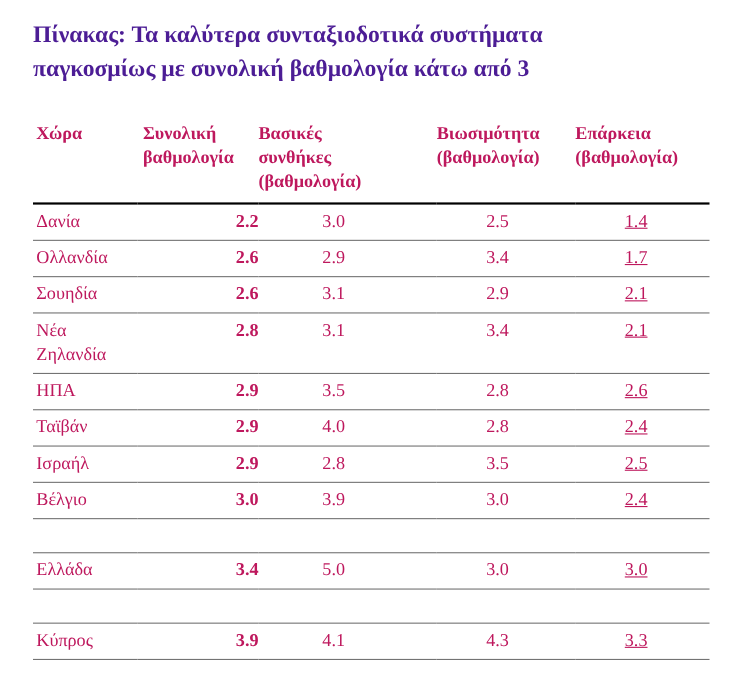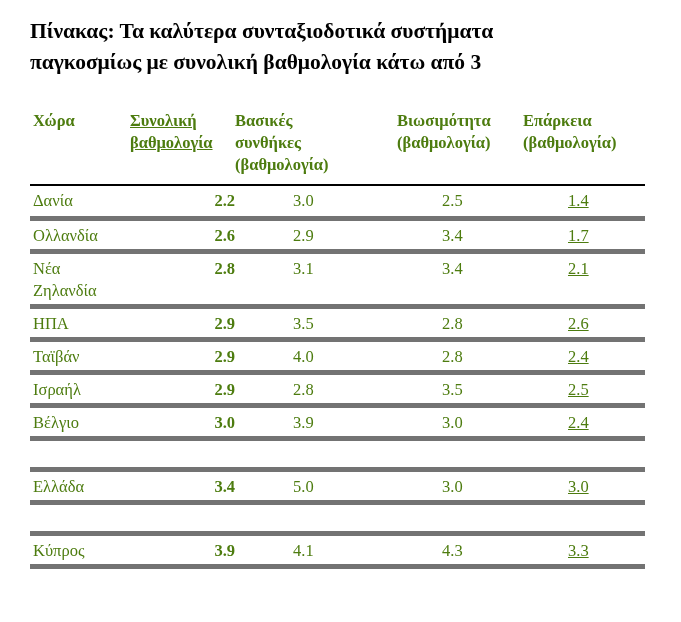--- a/index.html
+++ b/index.html
@@ -14,56 +14,56 @@
     font-family: "Liberation Serif", serif;
     overflow: hidden;
   }
   .doc-title {
     position: absolute;
     left: 30px;
     top: 16px;
     width: 620px;
     font-size: 21.5px;
     font-weight: bold;
-    color: #000000;
+    color: #4c1d95;
     line-height: 31px;
     white-space: pre-line;
   }
   table.score-table {
     position: absolute;
     left: 30px;
     top: 106px;
     width: 615px;
     border-collapse: collapse;
     table-layout: fixed;
-    color: #4d7c0f;
+    color: #be185d;
     font-size: 16.5px;
   }
   .score-table th {
     text-align: left;
     vertical-align: top;
     font-weight: bold;
     line-height: 22px;
     padding: 4px 0 8px 0;
     white-space: pre-line;
     border-bottom: 2px solid #000000;
   }
   .score-table td {
     vertical-align: top;
     line-height: 22px;
     padding: 4px 0 0 0;
     white-space: pre-line;
-    border-bottom: 5px solid #737373;
+    border-bottom: 1px solid #737373;
   }
   .score-table tr.row-normal  { height: 33px; }
   .score-table tr.row-tall    { height: 55px; }
   .score-table tr.row-spacer  { height: 31px; }
   
   .score-table th.h1, .score-table td.c1 { padding-left: 3px; }
-  .score-table th.h2 { padding-left: 5px; text-decoration: underline; }
+  .score-table th.h2 { padding-left: 5px; }
   .score-table td.c2 { padding-left: 18px; font-weight: bold; text-align: right; }
   .score-table th.h3 { padding-left: 0; margin-top: 24px; }
   .score-table td.c3 { padding-left: 58px; }
   .score-table th.h4 { padding-left: 0; }
   .score-table td.c4 { padding-left: 45px; }
   .score-table th.h5 { padding-left: 0; }
   .score-table td.c5 { padding-left: 45px; text-decoration: underline; }
 </style>
 </head>
 <body>
@@ -100,20 +100,27 @@
       <td class="c3">3.0</td>
       <td class="c4">2.5</td>
       <td class="c5">1.4</td>
     </tr>
     <tr class="row-normal">
       <td class="c1">Ολλανδία</td>
       <td class="c2">2.6</td>
       <td class="c3">2.9</td>
       <td class="c4">3.4</td>
       <td class="c5">1.7</td>
+    </tr>
+    <tr class="row-normal">
+      <td class="c1">Σουηδία</td>
+      <td class="c2">2.6</td>
+      <td class="c3">3.1</td>
+      <td class="c4">2.9</td>
+      <td class="c5">2.1</td>
     </tr>
     <tr class="row-tall">
       <td class="c1">Νέα
 Ζηλανδία</td>
       <td class="c2">2.8</td>
       <td class="c3">3.1</td>
       <td class="c4">3.4</td>
       <td class="c5">2.1</td>
     </tr>
     <tr class="row-normal">

